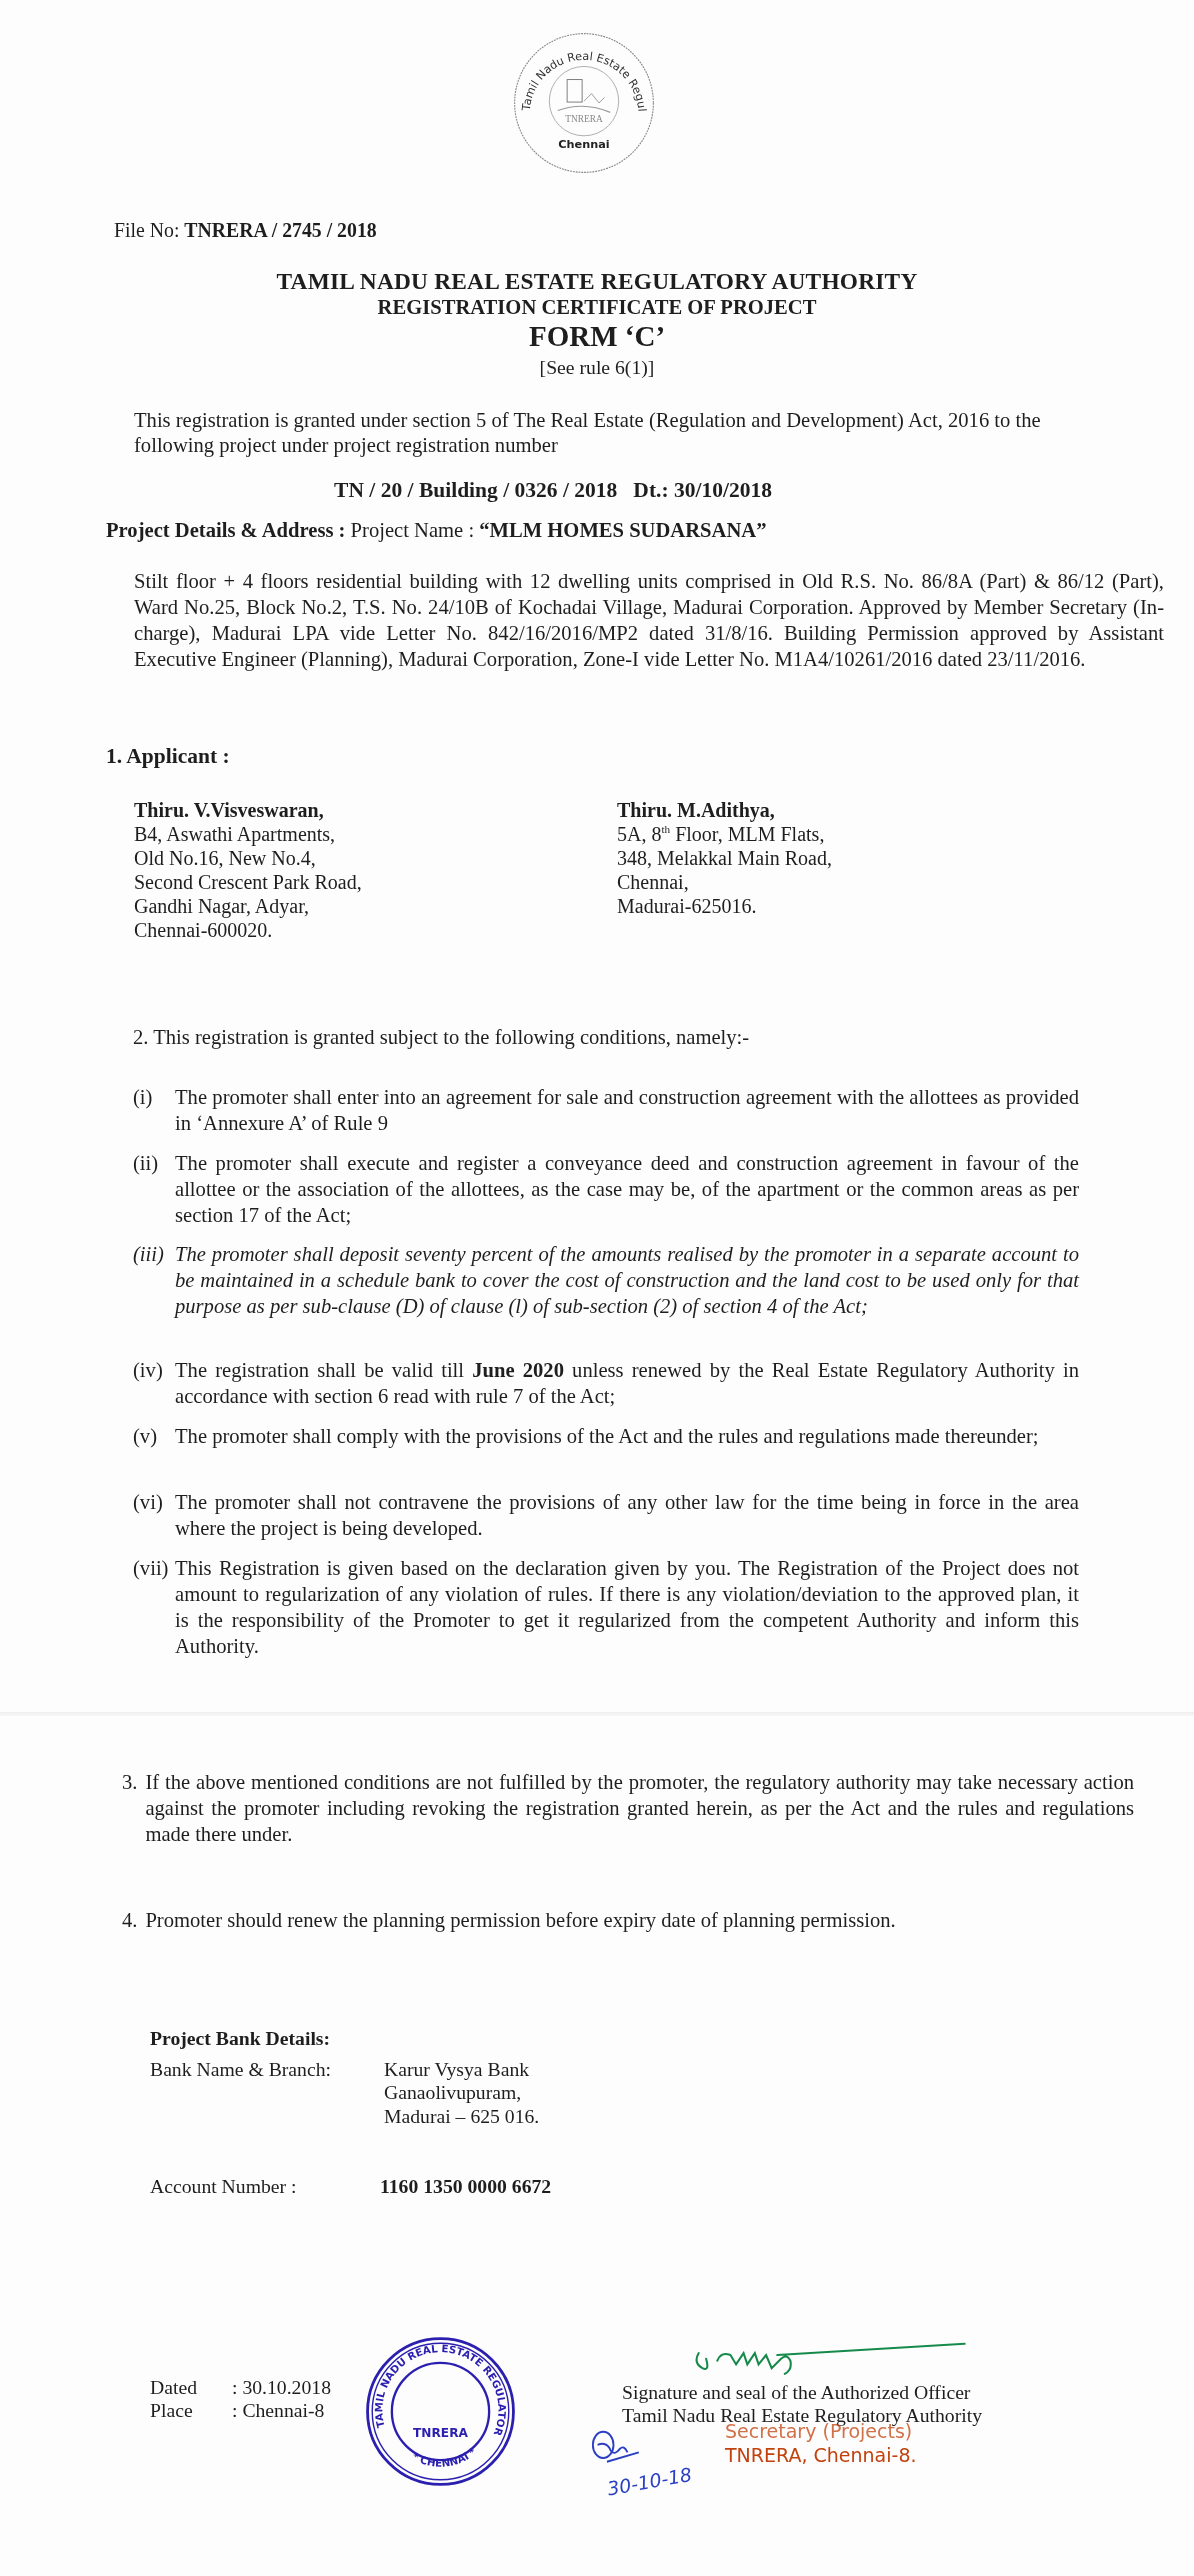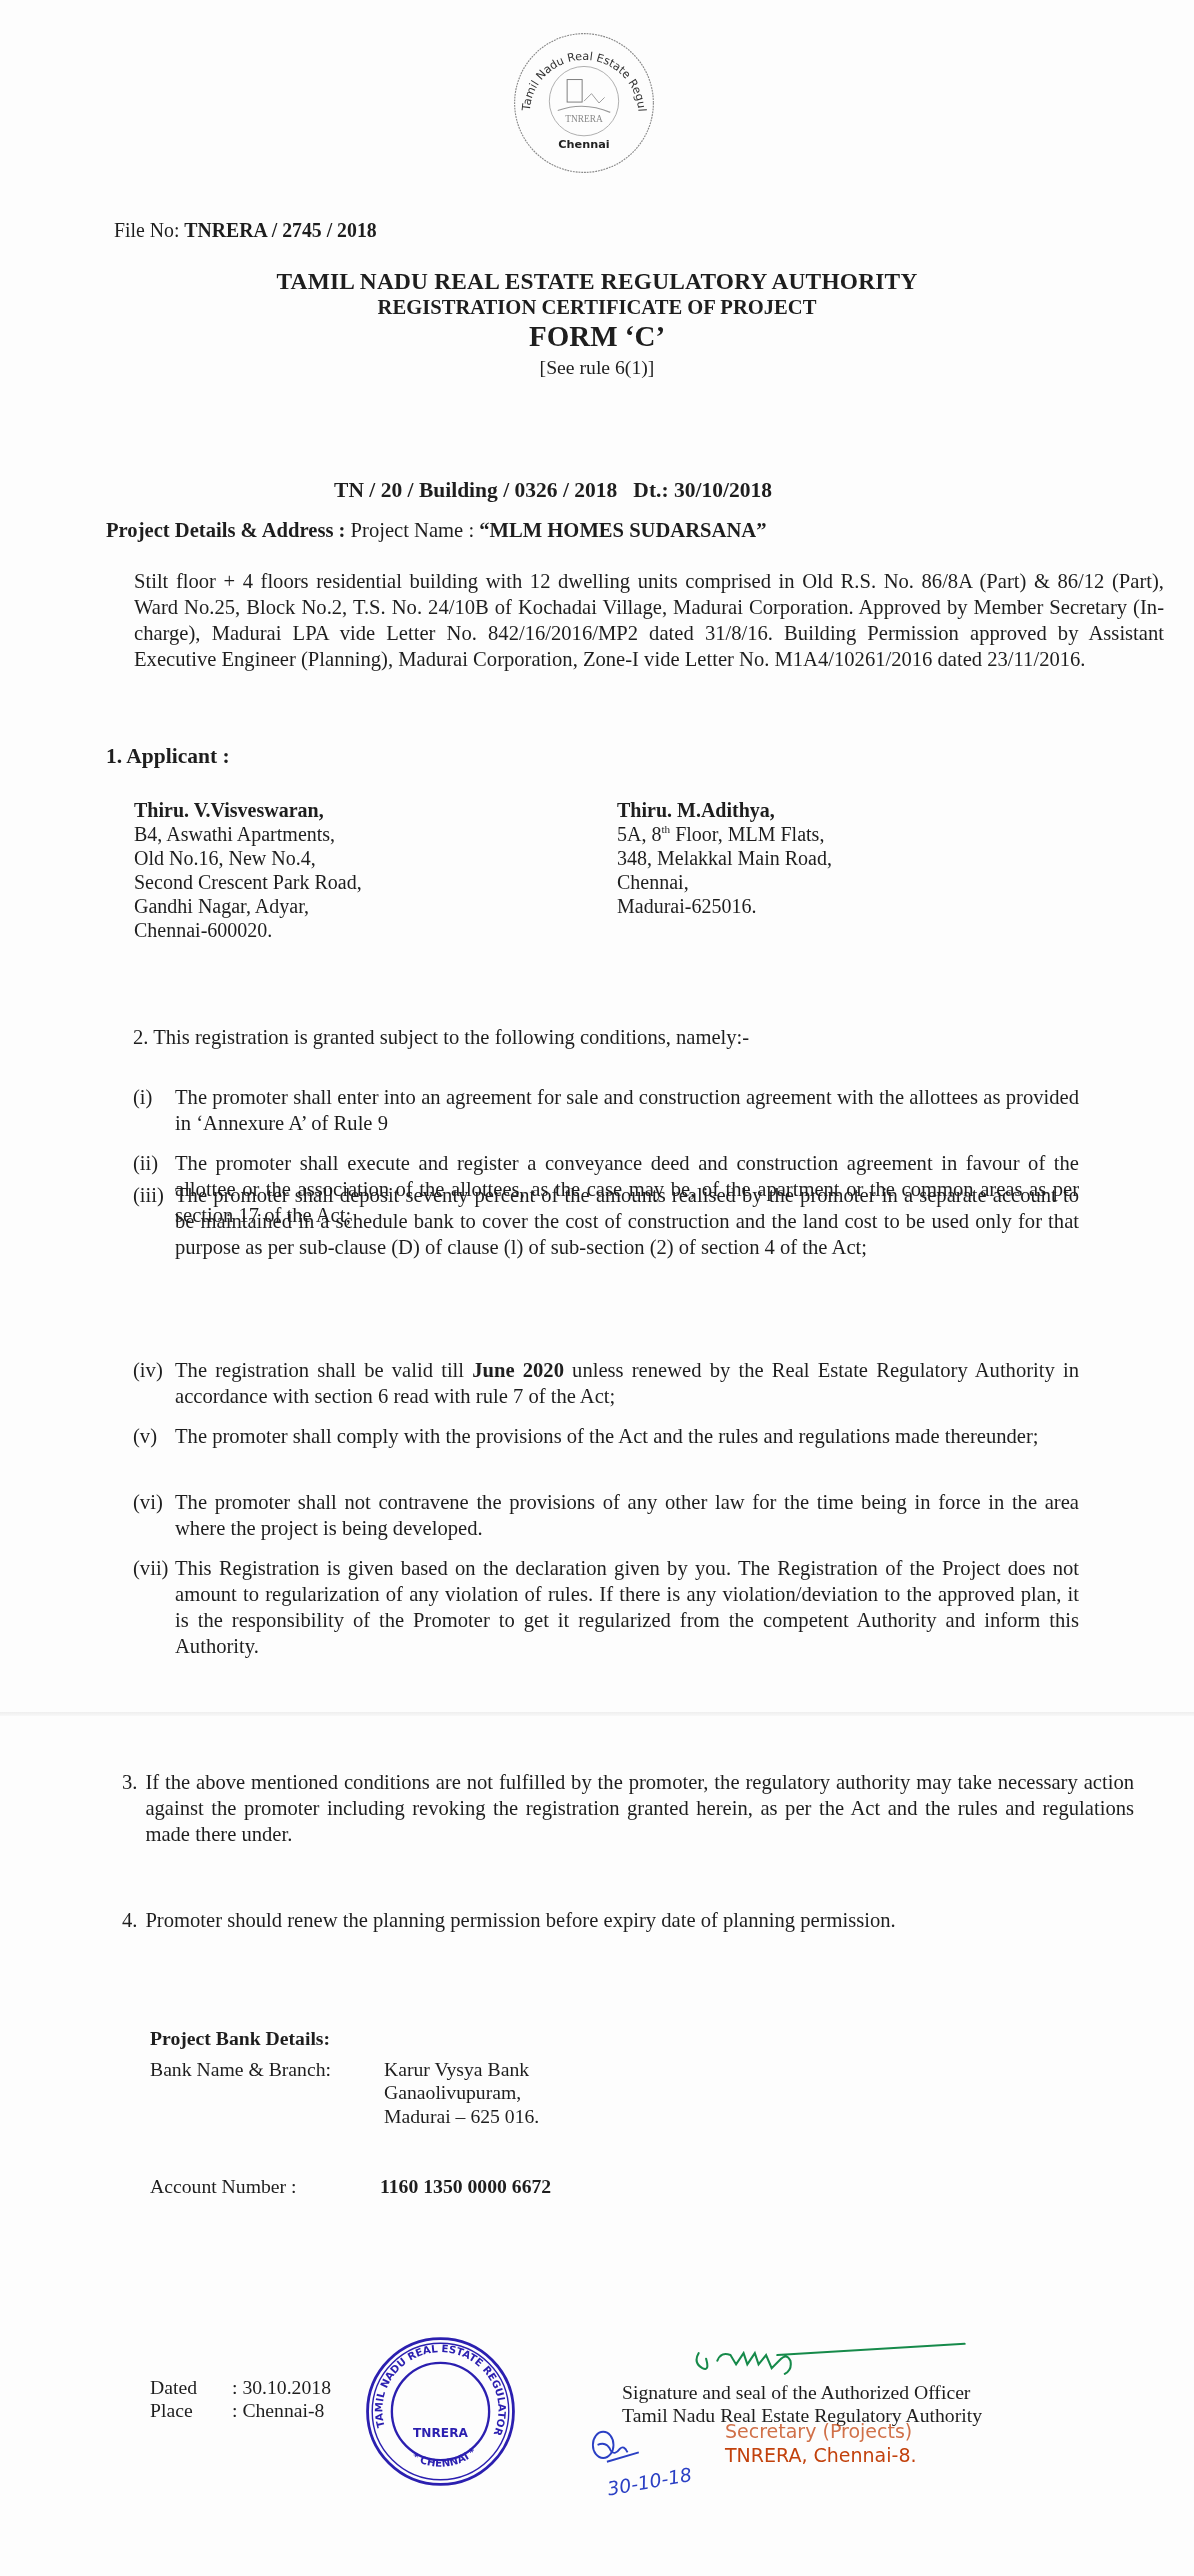--- a/index.html
+++ b/index.html
@@ -52,21 +52,21 @@
   sup { font-size: 11.2px; line-height: 0; }
 
   .cond-intro { left: 133px; top: 1026px; font-size: 20.6px; }
 
   .cond { left: 133px; width: 946px; font-size: 20.6px; line-height: 26px; text-align: justify; }
   .cond .num { position: absolute; left: 0; top: 0; }
   .cond .txt { display: block; padding-left: 42px; }
   .cond .txt b { font-weight: bold; }
   .c1 { top: 1084px; }
   .c2 { top: 1150px; }
-  .c3 { top: 1182px; }
+  .c3 { top: 1241px; font-style: italic; }
   .c4 { top: 1357px; }
   .c5 { top: 1423px; }
   .c6 { top: 1489px; }
   .c7 { top: 1555px; }
 
   .pt { left: 122px; width: 1012px; font-size: 20.6px; line-height: 26px; text-align: justify; }
   .pt .num { position: absolute; left: 0; top: 0; }
   .pt .txt { display: block; padding-left: 23.4px; }
   .p3 { top: 1769px; }
   .p4 { top: 1907px; }
@@ -116,20 +116,21 @@
 
   <div class="abs file-no">
     <span>File No: </span><b>TNRERA / 2745 / 2018</b>
   </div>
 
   <div class="abs heading h1">TAMIL NADU REAL ESTATE REGULATORY AUTHORITY</div>
   <div class="abs heading h3">FORM ‘C’</div>
   <div class="abs heading h2">REGISTRATION CERTIFICATE OF PROJECT</div>
   <div class="abs heading h4">[See rule 6(1)]</div>
 
+  <div class="abs para intro">This registration is granted under section 5 of The Real Estate (Regulation and Development) Act, 2016 to the following project under project registration number</div>
 
   <div class="abs reg-no" style="white-space:pre;">TN / 20 / Building / 0326 / 2018   Dt.: 30/10/2018</div>
 
   <div class="abs proj-details">
     <span class="lbl">Project Details &amp; Address :</span>
     <span>Project Name :</span>
     <span class="name">“MLM HOMES SUDARSANA”</span>
   </div>
 
   <div class="abs para desc">Stilt floor + 4 floors residential building with 12 dwelling units comprised in Old R.S. No. 86/8A (Part) &amp; 86/12 (Part), Ward No.25, Block No.2, T.S. No. 24/10B of Kochadai Village, Madurai Corporation.  Approved by Member Secretary (In-charge), Madurai LPA vide Letter No. 842/16/2016/MP2 dated 31/8/16.  Building Permission approved by Assistant Executive Engineer (Planning), Madurai Corporation, Zone-I vide Letter No. M1A4/10261/2016 dated 23/11/2016.</div>

